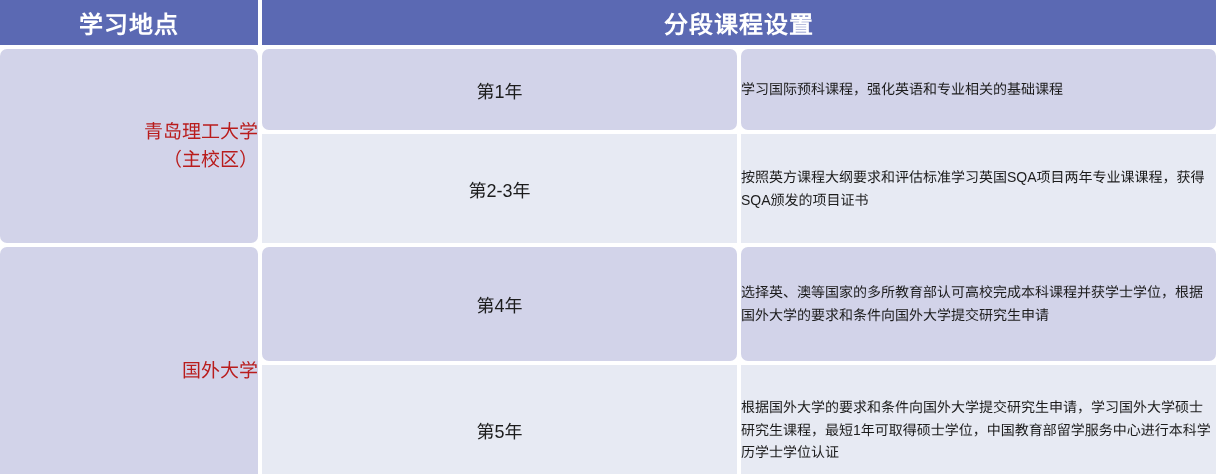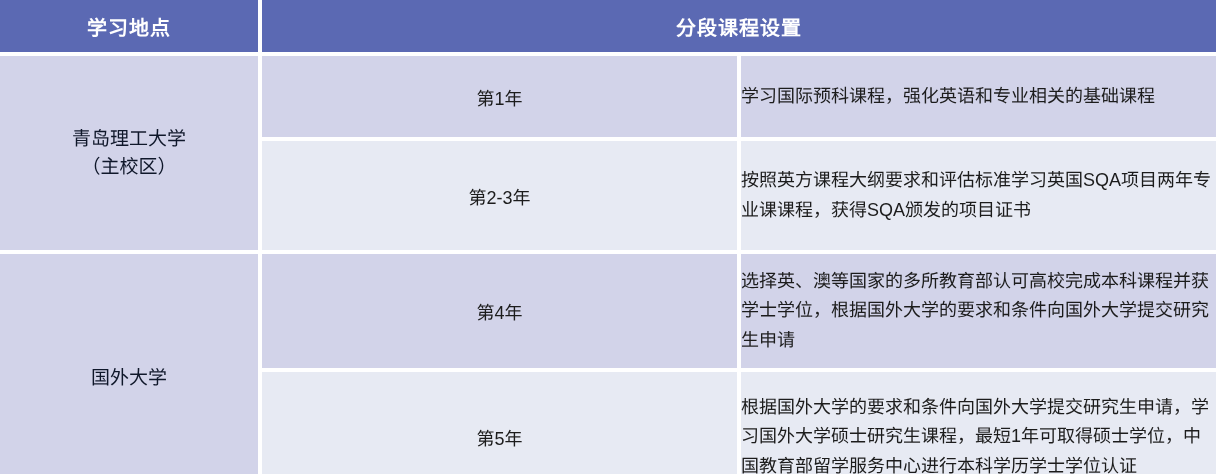--- a/index.html
+++ b/index.html
@@ -29,47 +29,47 @@
   table.course-table th,
   table.course-table td {
     padding: 0;
     margin: 0;
     vertical-align: middle;
   }
   
   .hdr {
     background: #5b69b3;
     color: #ffffff;
-    font-size: 20px;
+    font-size: 24px;
     font-weight: bold;
     text-align: center;
-    height: 52px;
+    height: 45px;
     letter-spacing: 1px;
   }
   .hdr-left { width: 258px; }
   
-  .cell-dark  { background: #d2d3e9; }
+  .cell-dark  { background: #d2d3e9; border-radius: 7px; }
   .cell-light { background: #e7eaf3; }
 
   .col-place {
     width: 258px;
-    text-align: center;
+    text-align: right;
     font-size: 19px;
-    color: #0f172a;
+    color: #b91c1c;
     line-height: 1.45;
   }
   .col-year {
     width: 155px;
     text-align: center;
     font-size: 18px;
     color: #1c1c1c;
   }
   .col-desc {
     text-align: left;
-    font-size: 18px;
+    font-size: 14px;
     color: #1c1c1c;
     line-height: 1.62;
     padding: 10px 14px 10px 18px;
   }
   .r1 { height: 81px; }
   .r2 { height: 109px; }
   .r3 { height: 114px; }
   .r4 { height: 130px; }
   .place-line { display: block; }
 </style>

